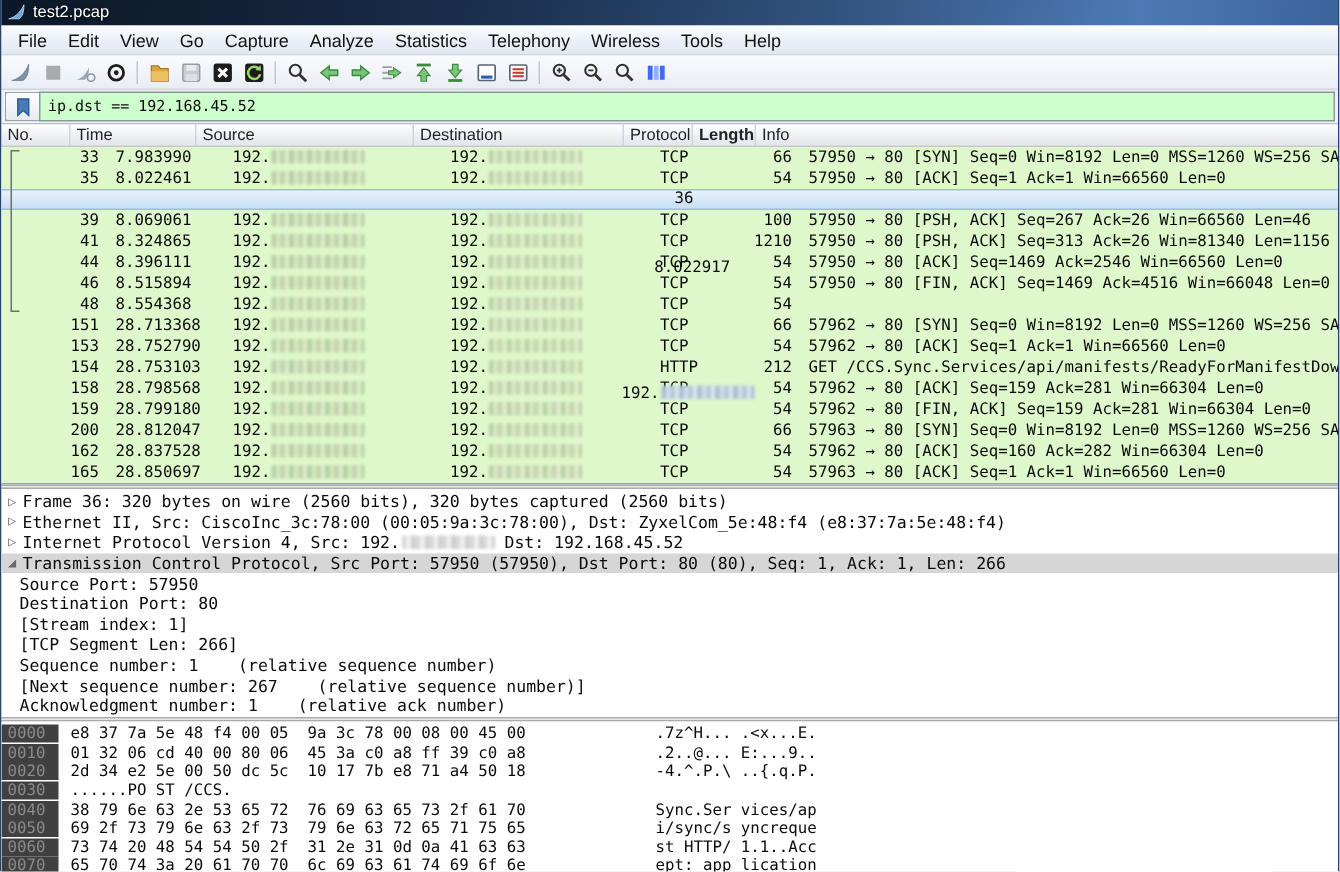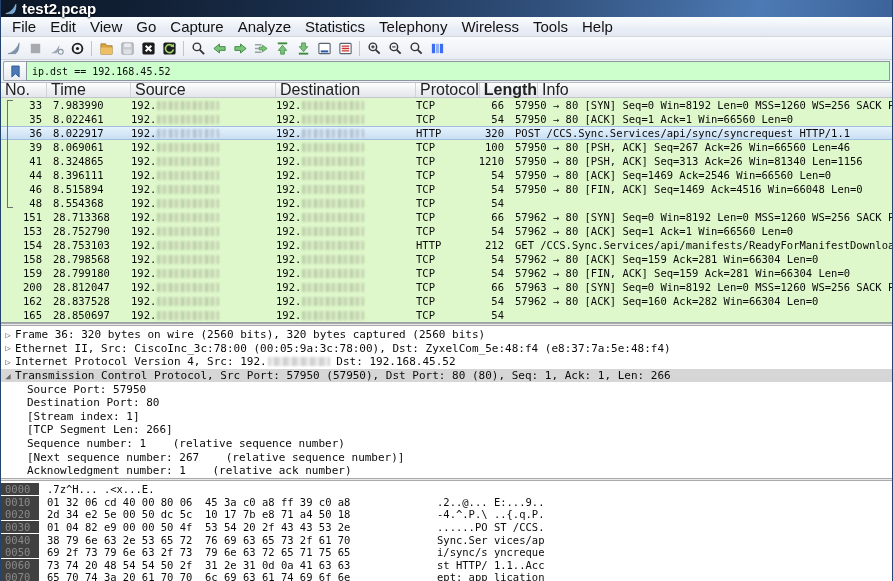--- a/index.html
+++ b/index.html
@@ -3,50 +3,50 @@
 <meta charset="utf-8">
 <style>
   html,body{margin:0;padding:0;}
   body{width:893px;height:581px;overflow:hidden;background:#e8e8e8;
        font-family:"Liberation Sans",sans-serif;-webkit-font-smoothing:antialiased;}
   .win{width:893px;height:581px;position:relative;border-left:1px solid #24446e;border-right:1px solid #24446e;box-sizing:border-box;background:#f0f0f0;}
 
   
   .titlebar{height:17px;display:flex;align-items:center;gap:4px;padding-left:4px;
     background:linear-gradient(100deg,#0c1828 0%,#122136 18%,#1b3150 38%,#32527e 62%,#4d7ab4 85%,#3c639a 100%);}
-  .titlebar .tlabel{color:#fff;font-size:15px;line-height:11px;text-shadow:0 1px 2px #000;font-weight:bold;}
+  .titlebar .tlabel{color:#fff;font-size:11px;line-height:11px;text-shadow:0 1px 2px #000;}
   .fin-ico{width:13px;height:13px;display:inline-block;}
 
   
   .menubar{height:19px;display:flex;align-items:center;padding-left:4px;
     background:linear-gradient(#fbfdfe,#e9eef6 60%,#e2e8f2);border-bottom:1px solid #d4d7dc;}
-  .menu-item{font-size:15px;color:#111;padding:2px 7px;cursor:default;}
+  .menu-item{font-size:12px;color:#111;padding:2px 7px;cursor:default;}
 
   
   .toolbar{height:22px;display:flex;align-items:center;padding-left:3px;gap:1px;
     background:linear-gradient(#fafbfd,#e9edf4);border-bottom:1px solid #cfd3da;}
   .tbtn{width:20px;height:19px;display:flex;align-items:center;justify-content:center;border-radius:2px;}
   .tbtn svg{width:15px;height:15px;}
   .tsep{width:1px;height:15px;background:#c2c6cc;margin:0 3px;}
 
   
   .filterbar{height:20px;display:flex;align-items:stretch;background:#eef1f6;border-bottom:1px solid #b9bdc4;padding:1px 2px;}
   .fbookmark{width:22px;display:flex;align-items:center;justify-content:center;background:linear-gradient(#fdfdfd,#e7ebf1);
     border:1px solid #9aa2ad;border-right:none;border-radius:2px 0 0 2px;}
   .finput{flex:1;background:#ccffcc;border:1px solid #8d959f;display:flex;align-items:center;
     font-family:"DejaVu Sans Mono","Liberation Mono",monospace;font-size:10px;color:#0c0c0c;padding-left:5px;}
 
   
   .plheader{height:14px;display:flex;background:linear-gradient(#ffffff,#eceef2 60%,#e3e6ec);
-    border-bottom:1px solid #c4c8ce;font-size:16px;color:#222;}
+    border-bottom:1px solid #c4c8ce;font-size:11px;color:#222;}
   .plheader .hc{border-right:1px solid #d0d3d9;display:flex;align-items:center;padding-left:4px;box-sizing:border-box;}
   .plist{height:224px;position:relative;background:#ffffff;overflow:hidden;border-bottom:1px solid #9aa0a8;}
   .prow{height:14px;display:flex;align-items:center;font-family:"DejaVu Sans Mono","Liberation Mono",monospace;
-    font-size:10.5px;color:#0a0a0a;background:#dff8cb;white-space:nowrap;}
-  .prow.sel{background:linear-gradient(#e9f4fd,#c6ddf2);box-shadow:inset 0 1px 0 #9dbedd, inset 0 -1px 0 #9dbedd;}
+    font-size:10.5px;color:#0a0a0a;background:#dff8cb;white-space:nowrap;padding-left:24px;}
+  .prow.sel{background:linear-gradient(#e9f4fd,#c6ddf2);box-shadow:inset 0 1px 0 #9dbedd, inset 0 -1px 0 #9dbedd;flex-direction:column;}
   .c-no{flex:0 0 46px;text-align:right;padding-right:5px;box-sizing:border-box;}
   .c-time{flex:0 0 84px;padding-left:6px;box-sizing:border-box;}
   .c-src{flex:0 0 145px;box-sizing:border-box;}
   .c-dst{flex:0 0 140px;box-sizing:border-box;}
   .c-proto{flex:0 0 46px;box-sizing:border-box;}
   .c-len{flex:0 0 42px;text-align:right;box-sizing:border-box;}
   .c-info{flex:1;padding-left:11px;overflow:hidden;box-sizing:border-box;}
   .redact{display:inline-block;width:62px;height:9px;vertical-align:-1px;margin-left:1px;border-radius:1px;
     background:repeating-linear-gradient(90deg,#b9cfa6 0 3px,#d5e8c2 3px 6px,#c3d4ae 6px 9px,#dcecca 9px 12px);
     filter:blur(1.1px);}
@@ -57,21 +57,21 @@
 
   
   .split{height:3px;background:linear-gradient(#f4f4f4,#dcdcdc);border-top:1px solid #aaa;border-bottom:1px solid #aaa;box-sizing:border-box;}
 
   
   .details{height:150px;background:#fff;overflow:hidden;font-family:"DejaVu Sans Mono","Liberation Mono",monospace;
     font-size:11px;color:#0a0a0a;padding-top:2px;}
   .dline{height:13.6px;display:flex;align-items:center;white-space:pre;}
   .dline.dsel{background:#d6d6d6;}
   .dexp{width:14px;flex:0 0 14px;text-align:center;color:#6a6a6a;font-size:9px;}
-  .dind{padding-left:26px;}
+  .dind{padding-left:12px;}
 
   
   .hexpane{height:102px;background:#fff;overflow:hidden;font-family:"DejaVu Sans Mono","Liberation Mono",monospace;
     font-size:10.5px;padding-top:2px;}
   .hrow{height:12.6px;display:flex;white-space:pre;align-items:center;}
   .hoff{flex:0 0 34px;color:#8a8a8a;background:#404040;padding-left:4px;margin-right:8px;}
   .hbytes{flex:0 0 390px;color:#0a0a0a;}
   .hascii{color:#0a0a0a;}
 </style>
 </head>
@@ -384,20 +384,21 @@
         <span class="c-len">54</span>
         <span class="c-info">57962 → 80 [ACK] Seq=160 Ack=282 Win=66304 Len=0</span>
       </div>
       <div class="prow">
         <span class="c-no">165</span>
         <span class="c-time">28.850697</span>
         <span class="c-src">192.<span class="redact"></span></span>
         <span class="c-dst">192.<span class="redact"></span></span>
         <span class="c-proto">TCP</span>
         <span class="c-len">54</span>
+        <span class="c-info">57963 → 80 [ACK] Seq=1 Ack=1 Win=66560 Len=0</span>
       </div>
     </div>
 
   <div class="split"></div>
 
   <div class="details">
       <div class="dline"><span class="dexp">▷</span><span>Frame 36: 320 bytes on wire (2560 bits), 320 bytes captured (2560 bits)</span></div>
       <div class="dline"><span class="dexp">▷</span><span>Ethernet II, Src: CiscoInc_3c:78:00 (00:05:9a:3c:78:00), Dst: ZyxelCom_5e:48:f4 (e8:37:7a:5e:48:f4)</span></div>
       <div class="dline"><span class="dexp">▷</span><span>Internet Protocol Version 4, Src: 192.<span class="redact" style="background: repeating-linear-gradient(90deg, rgb(216, 216, 216) 0px, rgb(216, 216, 216) 3px, rgb(239, 239, 239) 3px, rgb(239, 239, 239) 6px, rgb(207, 207, 207) 6px, rgb(207, 207, 207) 9px);"></span> Dst: 192.168.45.52</span></div>
       <div class="dline dsel"><span class="dexp">◢</span><span>Transmission Control Protocol, Src Port: 57950 (57950), Dst Port: 80 (80), Seq: 1, Ack: 1, Len: 266</span></div>
@@ -406,23 +407,23 @@
       <div class="dline dind"><span>[Stream index: 1]</span></div>
       <div class="dline dind"><span>[TCP Segment Len: 266]</span></div>
       <div class="dline dind"><span>Sequence number: 1    (relative sequence number)</span></div>
       <div class="dline dind"><span>[Next sequence number: 267    (relative sequence number)]</span></div>
       <div class="dline dind"><span>Acknowledgment number: 1    (relative ack number)</span></div>
     </div>
 
   <div class="split"></div>
 
   <div class="hexpane">
-      <div class="hrow"><span class="hoff">0000</span><span class="hascii">.7z^H... .&lt;x...E.</span></div>
+      <div class="hrow"><span class="hoff">0000</span><span class="hbytes">e8 37 7a 5e 48 f4 00 05  9a 3c 78 00 08 00 45 00</span><span class="hascii">.7z^H... .&lt;x...E.</span></div>
       <div class="hrow"><span class="hoff">0010</span><span class="hbytes">01 32 06 cd 40 00 80 06  45 3a c0 a8 ff 39 c0 a8</span><span class="hascii">.2..@... E:...9..</span></div>
       <div class="hrow"><span class="hoff">0020</span><span class="hbytes">2d 34 e2 5e 00 50 dc 5c  10 17 7b e8 71 a4 50 18</span><span class="hascii">-4.^.P.\ ..{.q.P.</span></div>
-      <div class="hrow"><span class="hoff">0030</span><span class="hbytes">01 04 82 e9 00 00 50 4f  53 54 20 2f 43 43 53 2e</span><span class="hascii">......PO ST /CCS.</span></div>
+      <div class="hrow"><span class="hoff">0030</span><span class="hascii">......PO ST /CCS.</span></div>
       <div class="hrow"><span class="hoff">0040</span><span class="hbytes">38 79 6e 63 2e 53 65 72  76 69 63 65 73 2f 61 70</span><span class="hascii">Sync.Ser vices/ap</span></div>
       <div class="hrow"><span class="hoff">0050</span><span class="hbytes">69 2f 73 79 6e 63 2f 73  79 6e 63 72 65 71 75 65</span><span class="hascii">i/sync/s yncreque</span></div>
       <div class="hrow"><span class="hoff">0060</span><span class="hbytes">73 74 20 48 54 54 50 2f  31 2e 31 0d 0a 41 63 63</span><span class="hascii">st HTTP/ 1.1..Acc</span></div>
       <div class="hrow"><span class="hoff">0070</span><span class="hbytes">65 70 74 3a 20 61 70 70  6c 69 63 61 74 69 6f 6e</span><span class="hascii">ept: app lication</span></div>
     </div>
 
 </div>
 
 </body></html>

